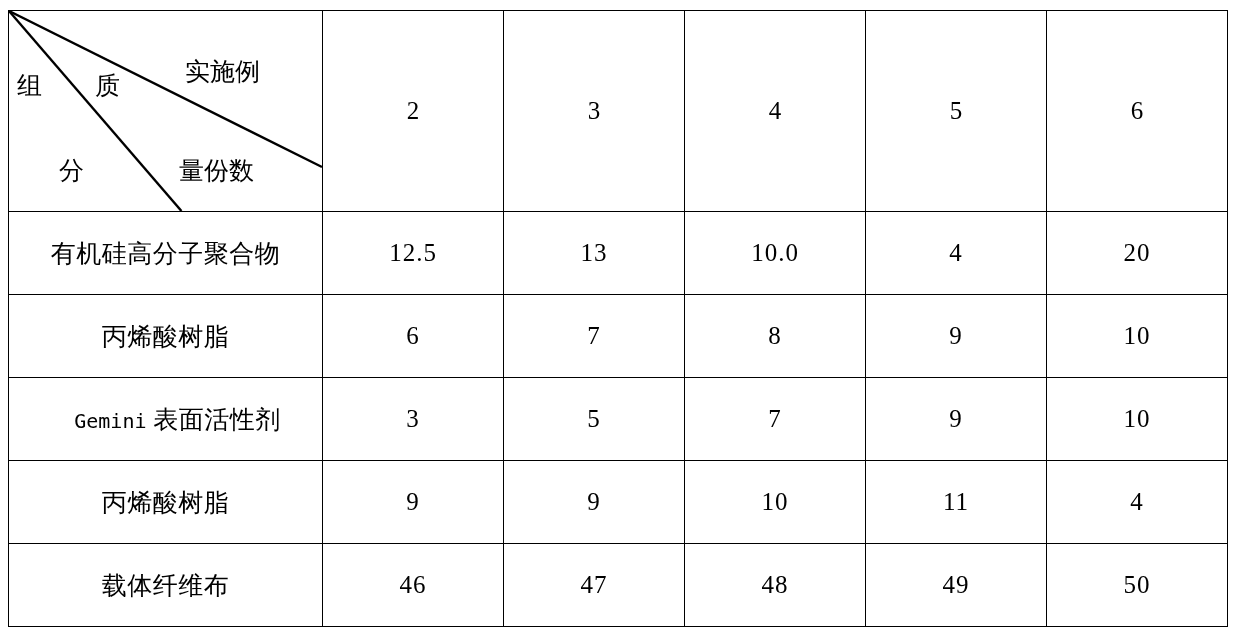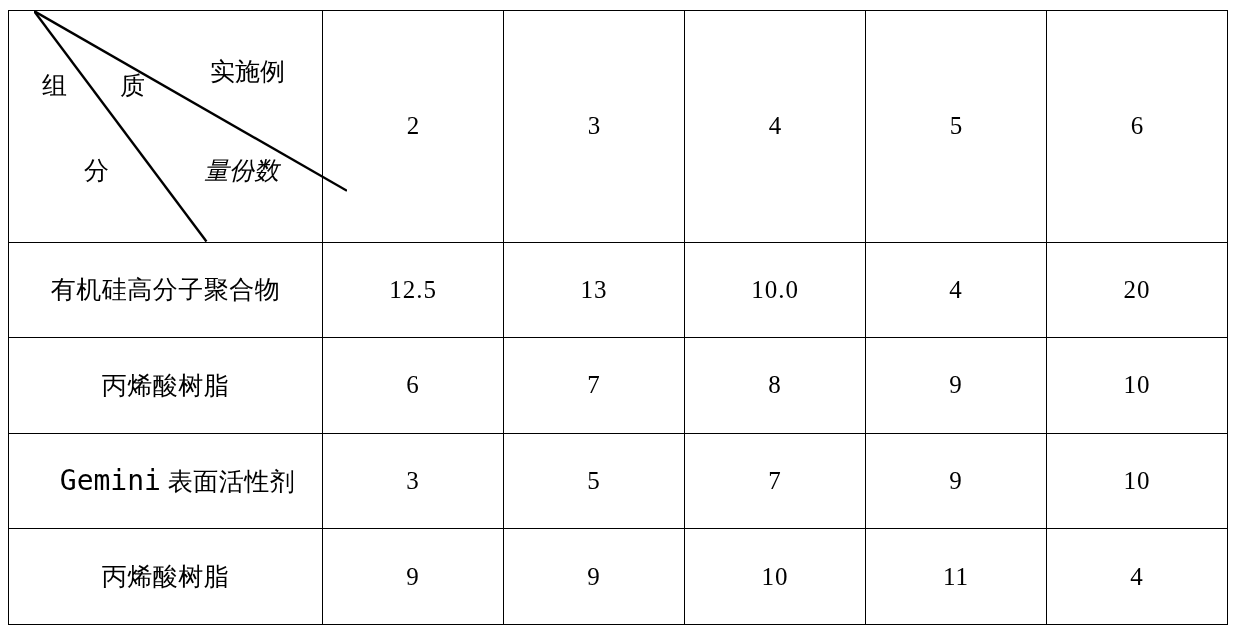--- a/index.html
+++ b/index.html
@@ -51,61 +51,60 @@
   
   td.corner-cell {
     position: relative;
     height: 200px;
     padding: 0;
   }
   .corner-inner {
     position: relative;
     width: 100%;
     height: 100%;
-    margin-left: 25px;
   }
   .corner-svg {
     position: absolute;
     left: 0;
     top: 0;
     width: 100%;
     height: 100%;
     display: block;
   }
   .corner-label {
     position: absolute;
     font-size: 25px;
     line-height: 1;
     white-space: nowrap;
     font-family: "Liberation Serif", "DejaVu Serif", serif;
   }
   .lbl-example  { left: 176px; top: 48px; }
   .lbl-group    { left: 8px;   top: 62px; }
   .lbl-quality  { left: 86px;  top: 62px; }
   .lbl-part     { left: 50px;  top: 147px; }
-  .lbl-parts-qty{ left: 170px; top: 147px; font-style: italic; }
+  .lbl-parts-qty{ left: 170px; top: 147px; }
 
   
   td.example-head {
     height: 200px;
     font-size: 25px;
   }
 
   
   tr.data-row td { height: 82px; }
   td.row-label {
     font-size: 25px;
     letter-spacing: 0.5px;
   }
   td.row-label.mono-mix {
     font-family: "Liberation Serif", "DejaVu Serif", serif;
   }
   td.row-label .latin {
     font-family: "DejaVu Sans Mono", "Liberation Mono", monospace;
-    font-size: 28px;
+    font-size: 20px;
     letter-spacing: 0px;
     margin-left: 24px;
   }
   td.value-cell {
     font-size: 25px;
     letter-spacing: 1px;
   }
 </style>
 </head>
 <body>
@@ -173,17 +172,25 @@
 
       <tr class="data-row">
         <td class="row-label">丙烯酸树脂</td>
         <td class="value-cell">9</td>
         <td class="value-cell">9</td>
         <td class="value-cell">10</td>
         <td class="value-cell">11</td>
         <td class="value-cell">4</td>
       </tr>
 
+      <tr class="data-row">
+        <td class="row-label">载体纤维布</td>
+        <td class="value-cell">46</td>
+        <td class="value-cell">47</td>
+        <td class="value-cell">48</td>
+        <td class="value-cell">49</td>
+        <td class="value-cell">50</td>
+      </tr>
 
     </tbody>
   </table>
 
 </div>
 
 </body></html>

